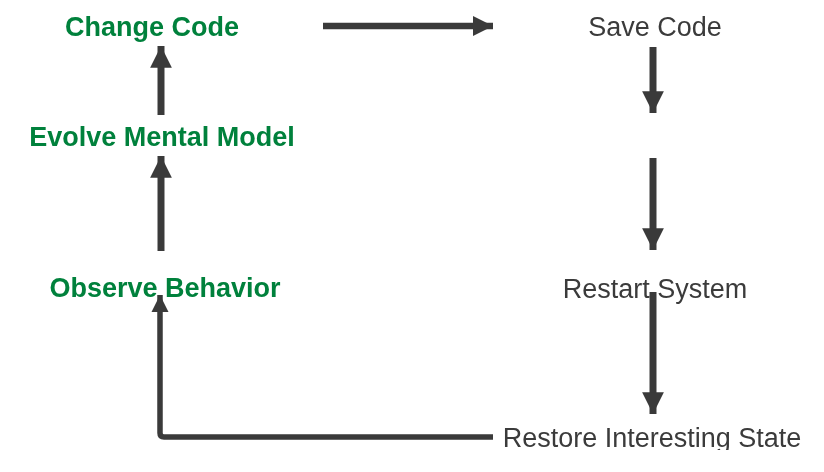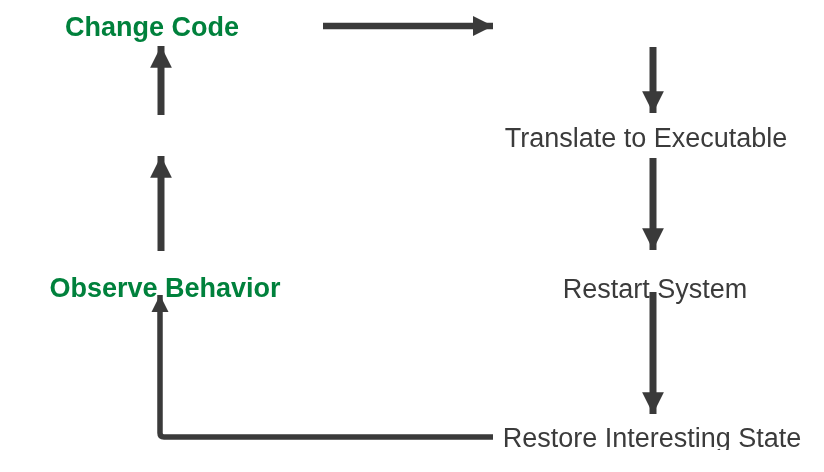--- a/index.html
+++ b/index.html
@@ -67,23 +67,24 @@
 
     <path class="shaft" d="M161,115 L161,46" stroke-width="7" marker-end="url(#ah)"></path>
 
     <path class="shaft" d="M161,251 L161,156" stroke-width="7" marker-end="url(#ah)"></path>
 
     <path class="shaft" d="M493,437 L164,437 Q160,437 160,433 L160,295" stroke-width="5.5" stroke-linejoin="round" marker-end="url(#ah)"></path>
   </svg>
 
   <div class="node green" style="left:152px; top:27px;">Change Code</div>
 
+  <div class="node green" style="left:162px; top:137px;">Evolve Mental Model</div>
 
   <div class="node green" style="left:165px; top:288px;">Observe Behavior</div>
 
+  <div class="node dark" style="left:655px; top:27px;">Save Code</div>
 
-  <div class="node dark" style="left:646px; top:138px;">Translate to Executable</div>
 
   <div class="node dark" style="left:655px; top:273px;margin-top:16px;">Restart System</div>
 
   <div class="node dark" style="left:652px; top:438px;">Restore Interesting State</div>
 
 </div>
 
 </body></html>

